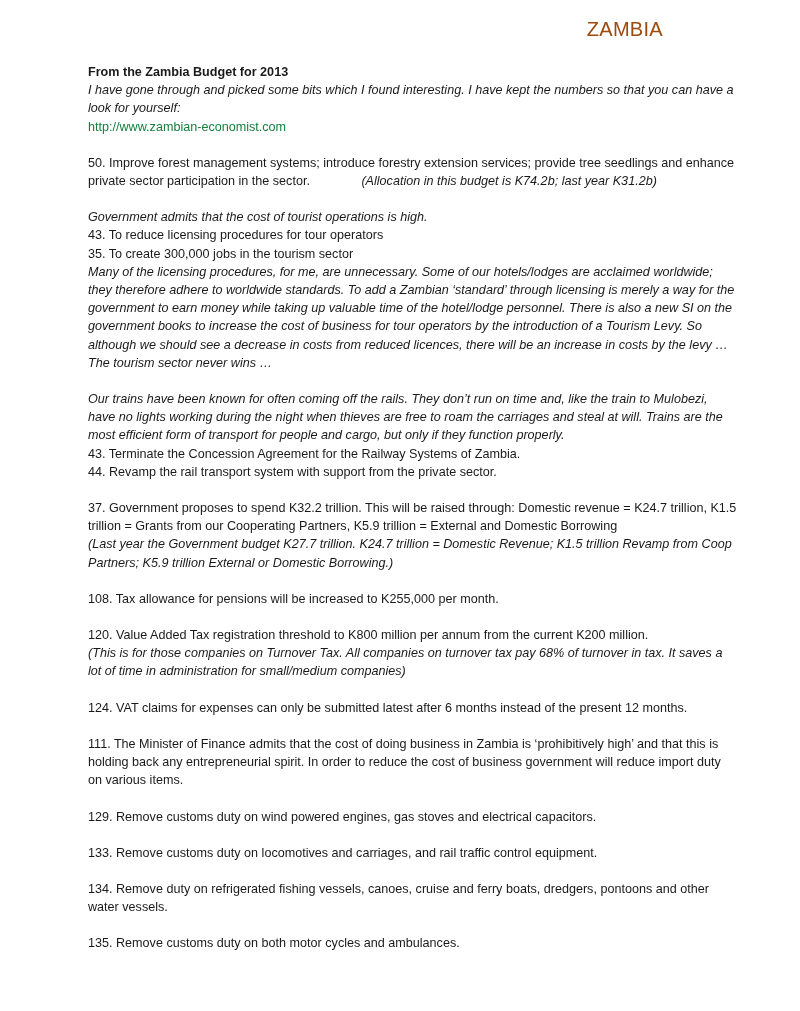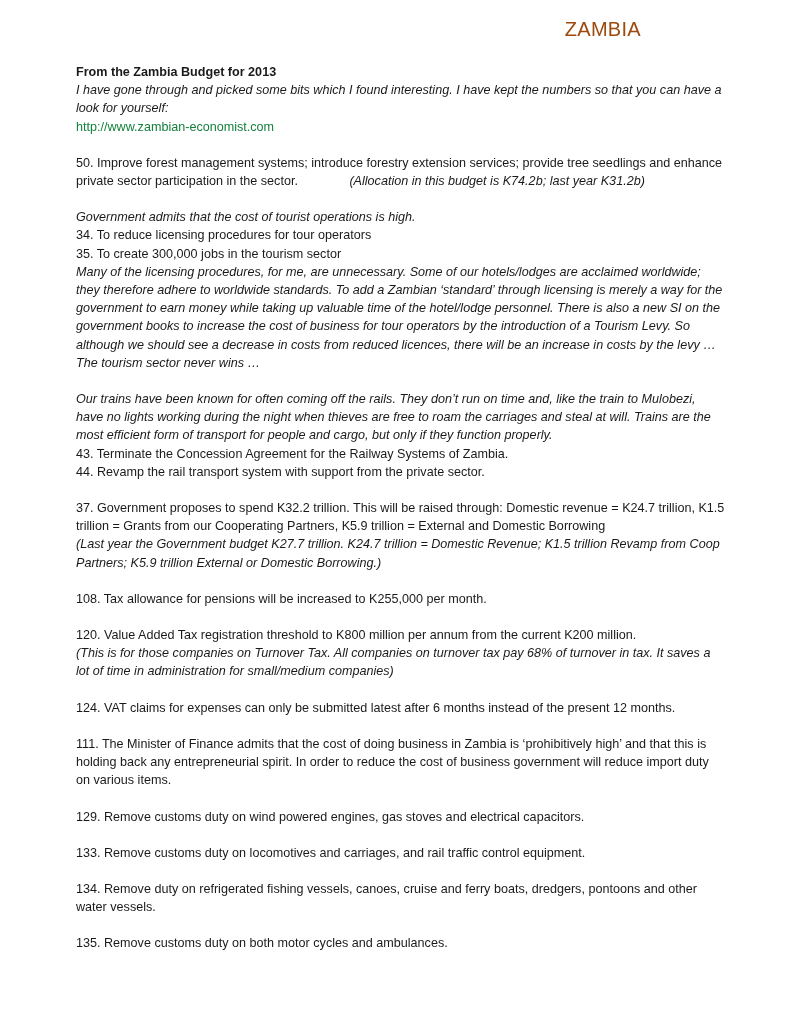--- a/index.html
+++ b/index.html
@@ -1,26 +1,26 @@
 <!DOCTYPE html>
 <html><head>
   <meta charset="utf-8">
   <style>
     html, body { margin: 0; padding: 0; background: #ffffff; }
     body {
       width: 800px; height: 1011px; position: relative; overflow: hidden;
       font-family: "Liberation Sans", sans-serif; color: #1a1a1a;
     }
-    .page { position: absolute; left: 0; top: 0; width: 716px; height: 1011px; }
+    .page { position: absolute; left: 0; top: 0; width: 716px; height: 1011px; padding-left: 22px; }
     .header-title {
       position: absolute; right: 75px; top: 18px;
       font-size: 20px; color: #9c4a0e; letter-spacing: 0.3px;
     }
     .content {
-      position: absolute; left: 76px; top: 63px; width: 650px;
+      position: absolute; left: 88px; top: 63px; width: 650px;
       font-size: 12.6px; line-height: 18.2px;
     }
     .content p { margin: 0; }
     .gap { height: 18px; }
     .bold { font-weight: bold; }
     .it { font-style: italic; margin-left: 48px; }
     .link { color: #15803d; }
   </style>
 </head>
 <body>
@@ -31,21 +31,21 @@
   <div class="content">
     <p class="bold">From the Zambia Budget for 2013</p>
     <p class="it">I have gone through and picked some bits which I found interesting.  I have kept the numbers so that you can have a look for yourself:</p>
     <p><a class="link">http://www.zambian-economist.com</a></p>
     <div class="gap"></div>
 
     <p><span>50. Improve forest management systems; introduce forestry extension services; provide tree seedlings and enhance private sector participation in the sector.</span> <span class="it">(Allocation in this budget is K74.2b; last year K31.2b)</span></p>
     <div class="gap"></div>
 
     <p class="it">Government admits that the cost of tourist operations is high.</p>
-    <p>34.  To reduce licensing procedures for tour operators</p>
+    <p>43.  To reduce licensing procedures for tour operators</p>
     <p>35.  To create 300,000 jobs in the tourism sector</p>
     <p class="it">Many of the licensing procedures, for me, are unnecessary.  Some of our hotels/lodges are acclaimed worldwide; they therefore adhere to worldwide standards.  To add a Zambian ‘standard’ through licensing is merely a way for the government to earn money while taking up valuable time of the hotel/lodge personnel. There is also a new SI on the government books to increase the cost of business for tour operators by the introduction of a Tourism Levy.  So although we should see a decrease in costs from reduced licences, there will be an increase in costs by the levy …  The tourism sector never wins …</p>
     <div class="gap"></div>
 
     <p class="it">Our trains have been known for often coming off the rails.  They don’t run on time and, like the train to Mulobezi, have no lights working during the night when thieves are free to roam the carriages and steal at will.  Trains are the most efficient form of transport for people and cargo, but only if they function properly.</p>
     <p>43. Terminate the Concession Agreement for the Railway Systems of Zambia.</p>
     <p>44. Revamp the rail transport system with support from the private sector.</p>
     <div class="gap"></div>
 
     <p>37. Government proposes to spend K32.2 trillion. This will be raised through: Domestic revenue = K24.7 trillion, K1.5 trillion = Grants from our Cooperating Partners, K5.9 trillion = External and Domestic Borrowing</p>

